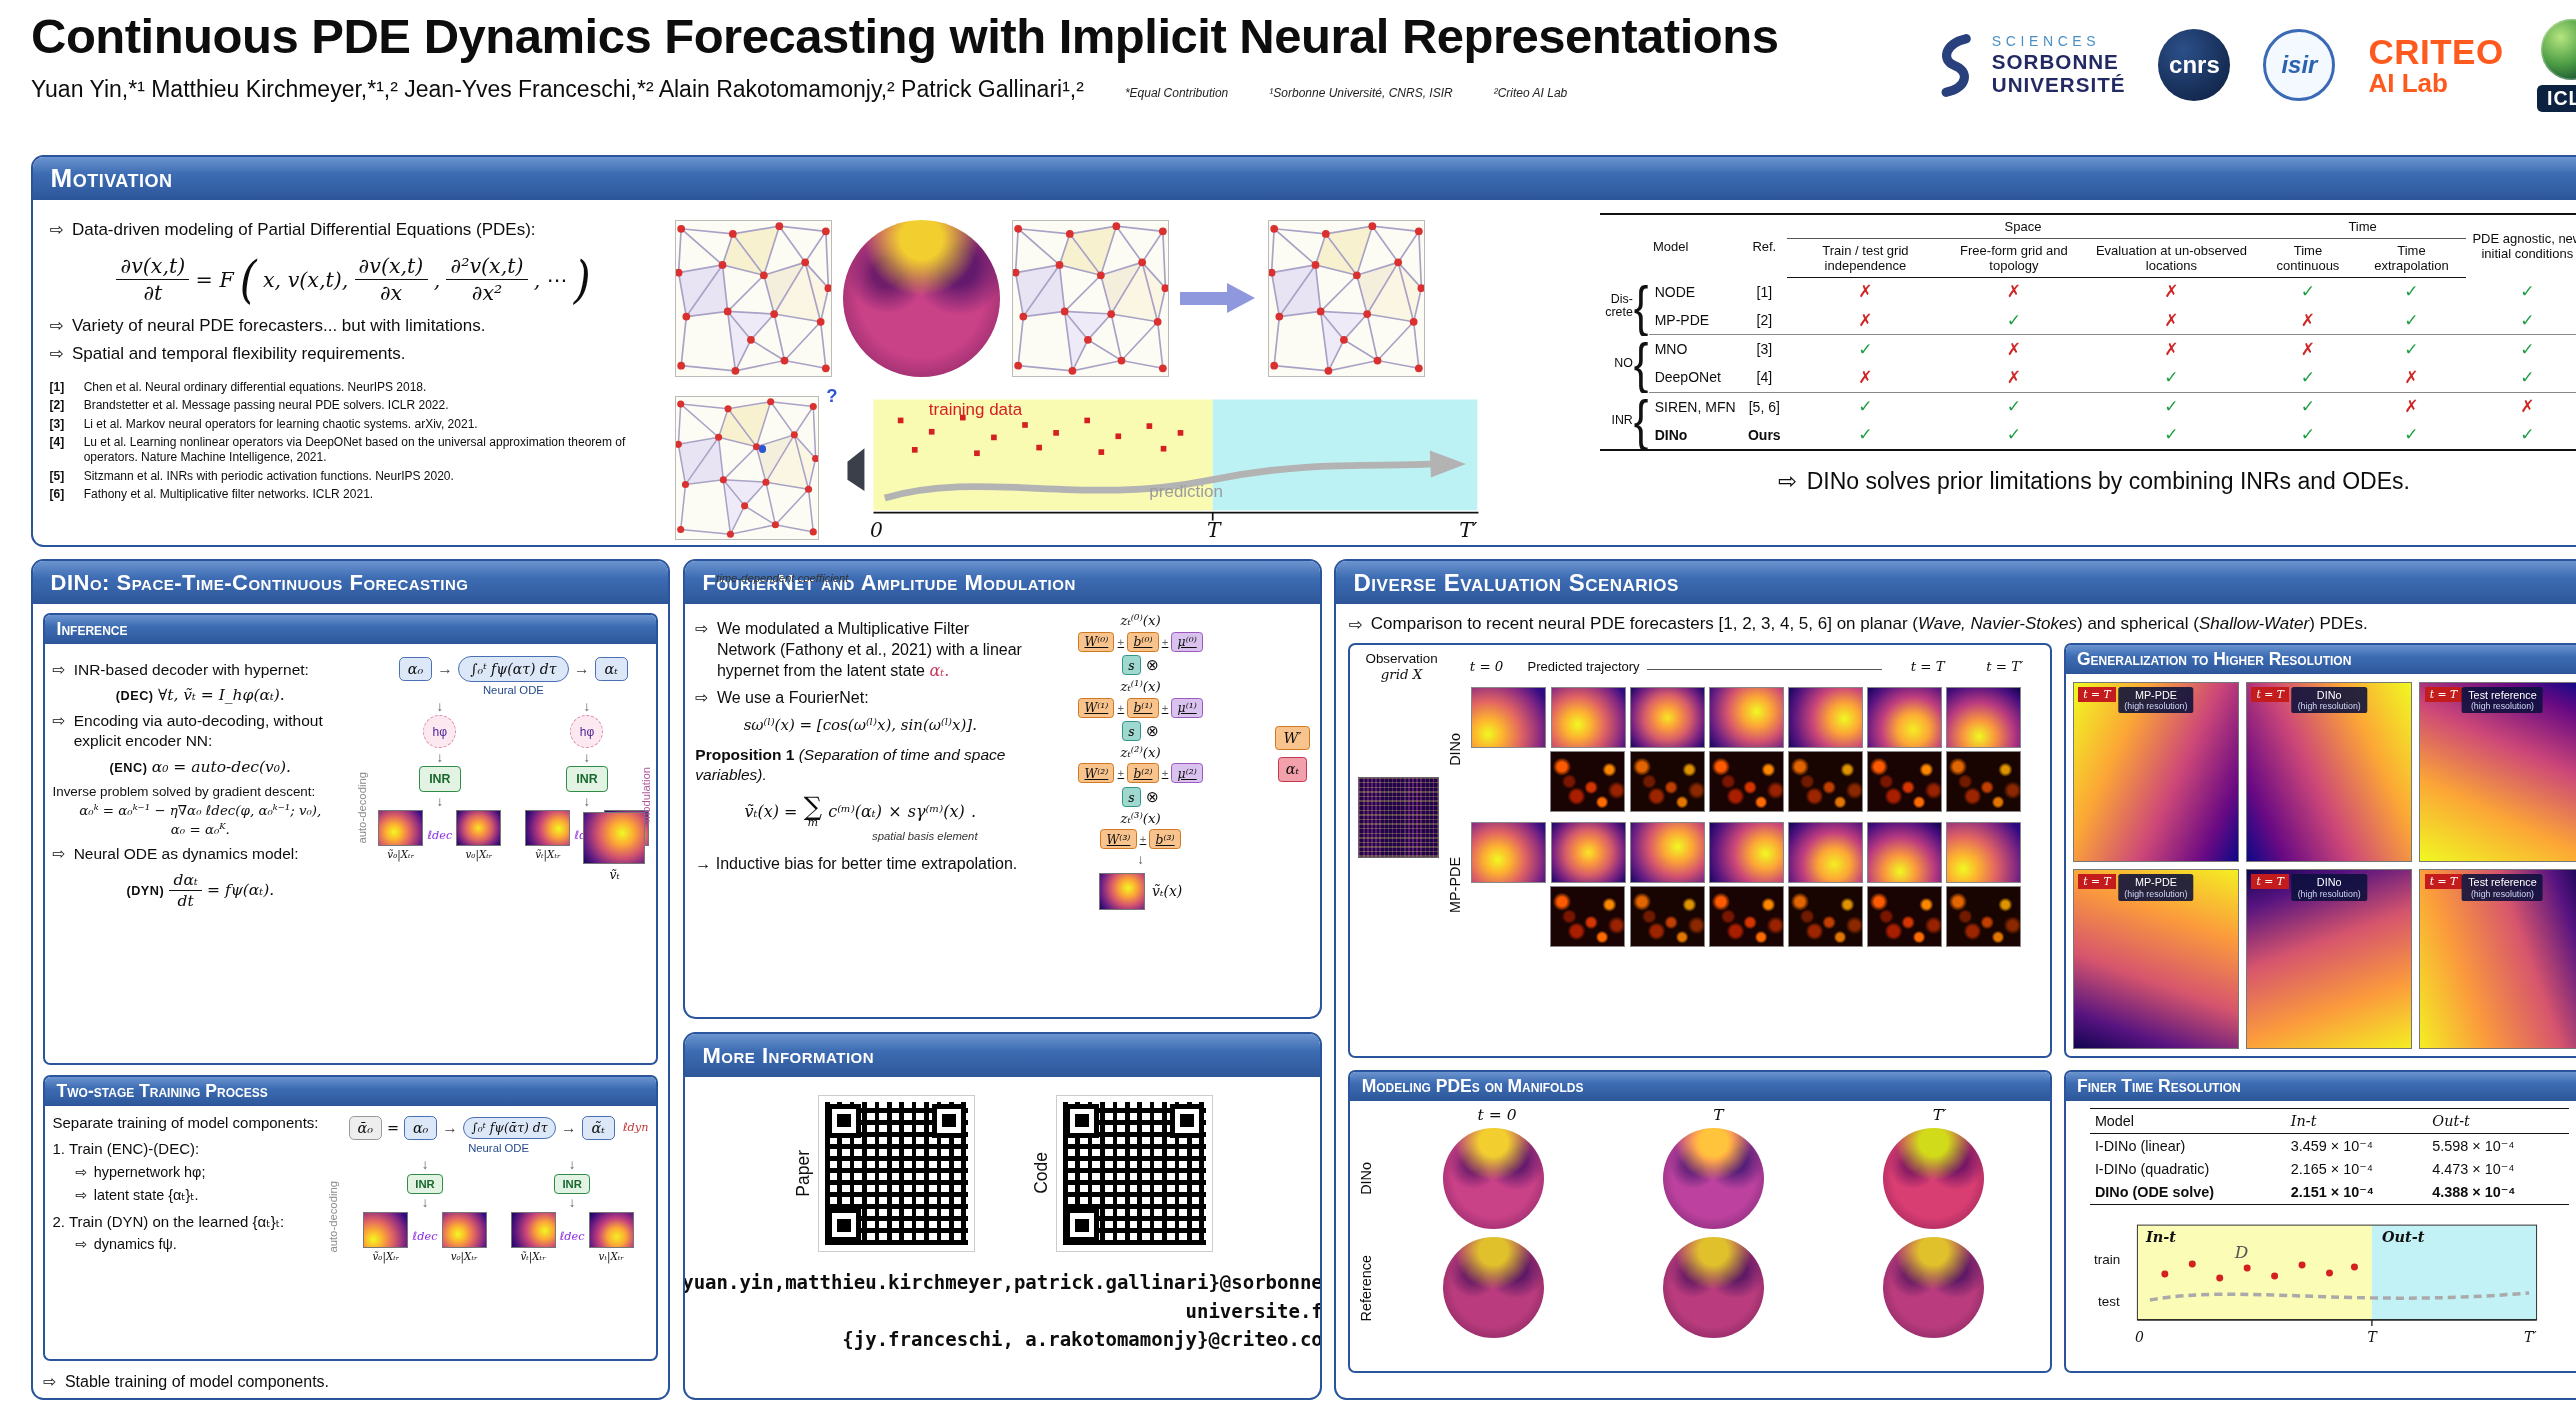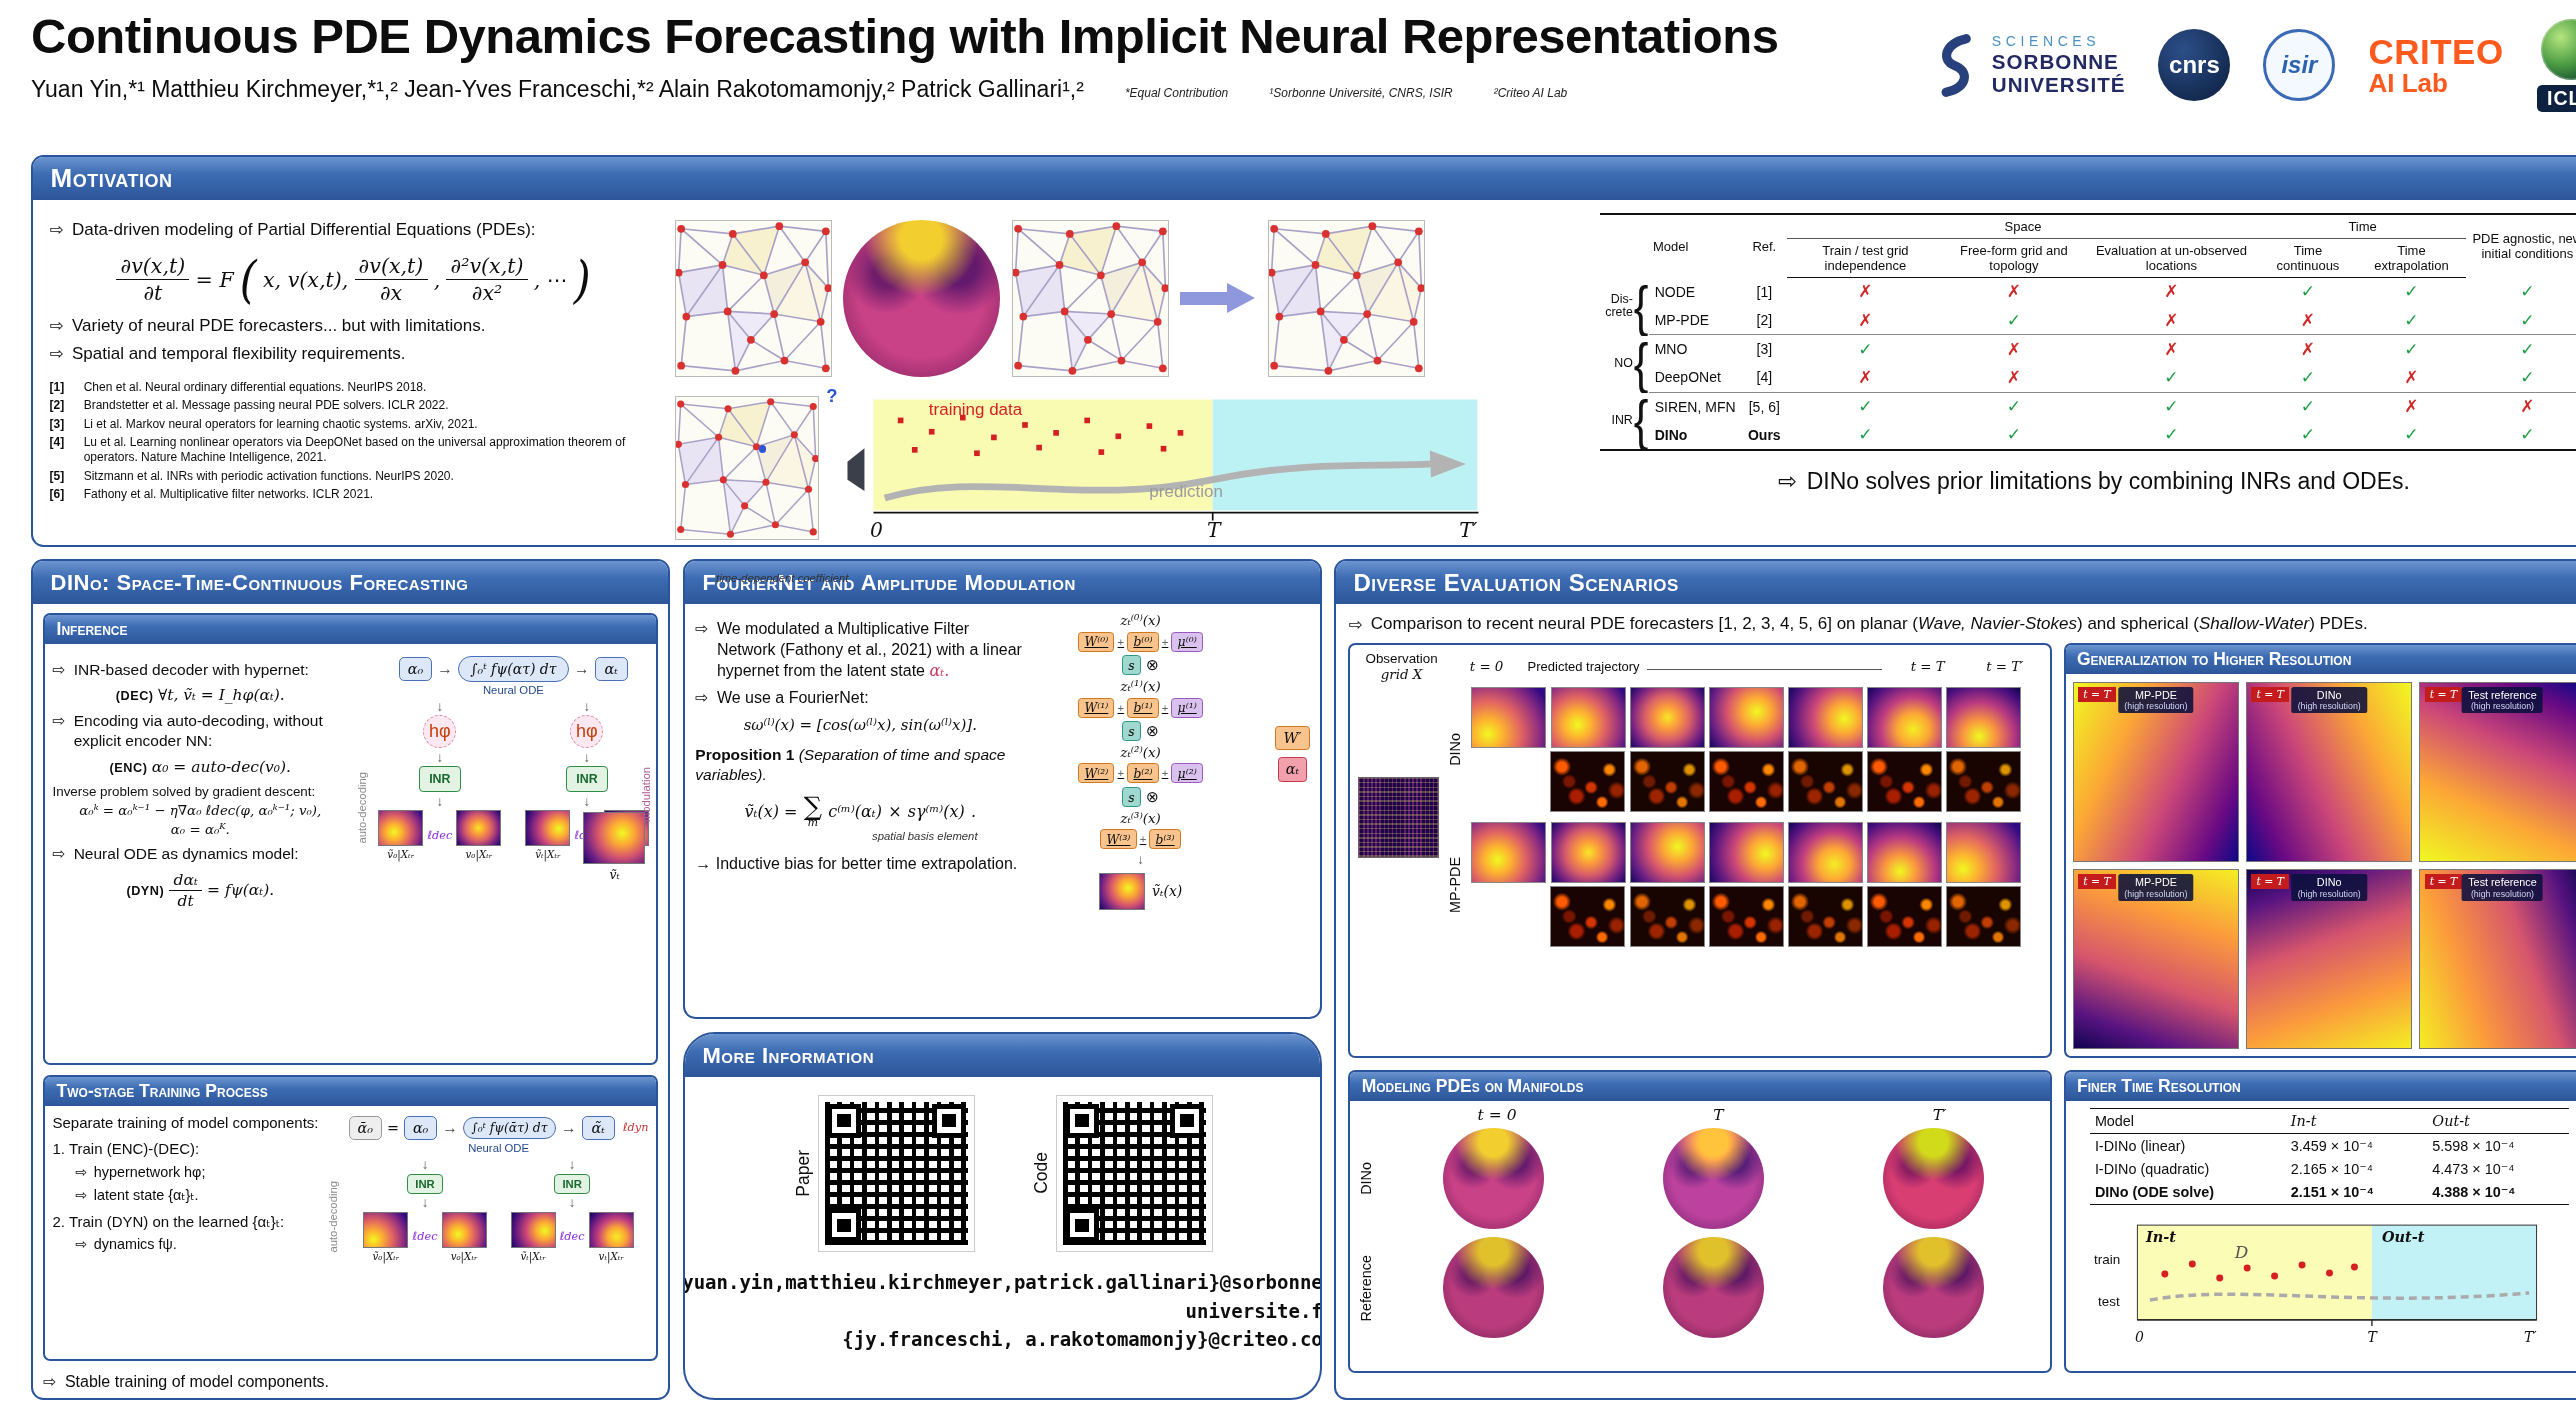--- a/index.html
+++ b/index.html
@@ -93,21 +93,21 @@
 .cmp tr.ours td{font-weight:bold;}
 .takeaway{margin-top:17.5px;font-size:23px;display:flex;gap:9.3px;align-items:center;}
 .takeaway::before{content:"⇨";}
 
 
 .col1{left:31px;top:559px;width:639px;height:841px;}
 .col1 .phead{font-size:22px;}
 .col1-body{padding:9.3px 10.3px;display:flex;flex-direction:column;gap:9.3px;}
 .col2wrap{position:absolute;left:683px;top:559px;width:639px;height:841px;}
 .fnp{left:0;top:0;width:639px;height:460px;position:absolute;}
-.mip{left:0;top:473px;width:639px;height:368px;position:absolute;border-radius:32px;}
+.mip{left:0;top:473px;width:639px;height:368px;position:absolute;}
 .fnp .phead,.mip .phead{font-size:22px;}
 .col3{left:1334px;top:559px;width:1273px;height:841px;}
 .col3 .phead{font-size:24px;}
 
 
 .inf-body{display:flex;gap:7.2px;padding:8.2px 7.2px;}
 .inf-left{width:325px;font-size:15.5px;}
 .inf-left .bullet{font-size:15.5px;margin-top:7.2px;}
 .eqline{margin:6.2px 0 3.1px 0;text-align:center;font-size:15.5px;}
 .tag{font-weight:bold;font-size:.82em;letter-spacing:0.5px;}
@@ -121,21 +121,21 @@
 .ode-row{display:flex;align-items:center;gap:5.2px;margin-top:3.1px;}
 .achip{min-width:33px;padding:3.1px 5.2px;border:1.5px solid #4a6fb5;border-radius:5.2px;background:#dce7f8;font-family:"DejaVu Serif",serif;font-style:italic;font-size:14.4px;text-align:center;}
 .achip.gray{background:#eee;border-color:#999;}
 .harr{font-size:15.5px;color:#444;}
 .odepill{border:1.5px solid #4a6fb5;border-radius:20.6px;background:#dce7f8;padding:4.1px 11.3px;font-size:14px;}
 .odepill.sm{padding:2.6px 7.2px;font-size:12.4px;}
 .ode-cap{color:#24498c;font-size:11.3px;margin-top:2.1px;}
 .cols2{display:flex;gap:24px;margin-top:4.1px;}
 .chaincol{display:flex;flex-direction:column;align-items:center;gap:2.1px;}
 .varr{color:#555;font-size:13.4px;line-height:1;}
-.hcirc{width:33px;height:33px;border:1.5px dashed #e087a8;border-radius:50%;background:#fbe8f0;display:flex;align-items:center;justify-content:center;font-size:18px;color:#c2410c;}
+.hcirc{width:33px;height:33px;border:1.5px dashed #e087a8;border-radius:50%;background:#fbe8f0;display:flex;align-items:center;justify-content:center;font-size:12px;color:#4c1d95;}
 .inrbox{border:1.5px solid #2e8c46;border-radius:4.1px;background:#e2f3e4;color:#19692e;font-weight:bold;font-size:12.4px;padding:5.2px 9.3px;}
 .inrbox.sm{padding:3.1px 7.2px;font-size:11.3px;}
 .pair{display:flex;align-items:center;gap:4.1px;}
 .ptile{display:flex;flex-direction:column;align-items:center;gap:2.1px;}
 .tile{display:block;width:45px;height:36px;border:0.5px solid #777;}
 .tile.big{width:62px;height:52px;}
 .plab{font-size:10.3px;}
 .ldec{font-size:11.3px;color:#8a2be2;}
 .ldyn{font-size:11.3px;color:#c23a3a;margin-left:3.1px;}
 .eqsign{font-size:14.4px;}

